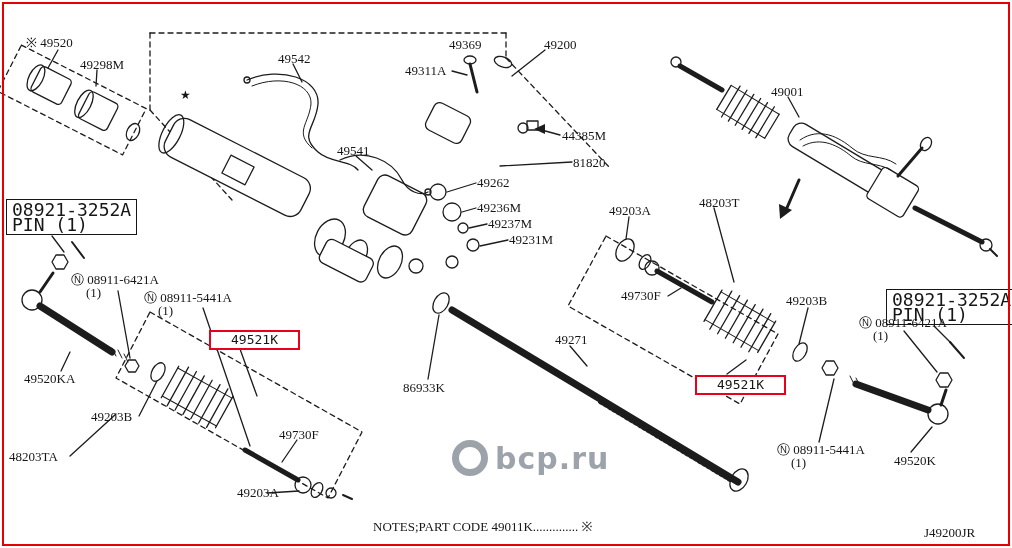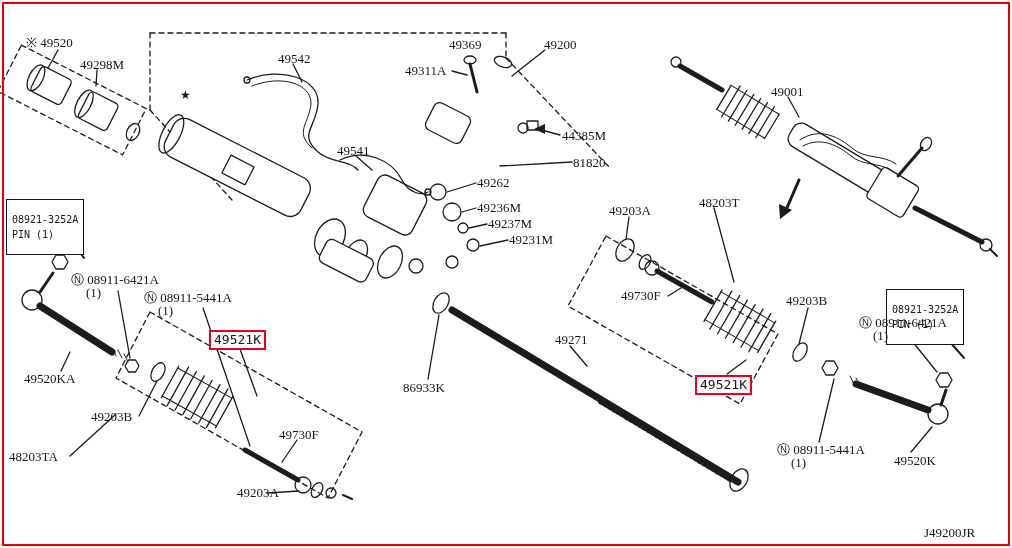--- a/index.html
+++ b/index.html
@@ -12,23 +12,23 @@
   .art .t{stroke-width:1;}
   .art .w2{stroke-width:2;}
   .art .w3{stroke-width:3;}
   .art .w5{stroke-width:5;}
   .art .w7{stroke-width:7;}
   .art .f{fill:#1c1c1c;stroke:none;}
   .art .wf{fill:#ffffff;}
   .art .teeth{stroke-dasharray:2.5 2.5;stroke-width:4;}
   .lb{position:absolute;font-size:13px;line-height:14px;white-space:nowrap;font-family:Liberation Serif, serif;}
   .sm{font-size:12px;}
-  .pin-box{position:absolute;border:1.5px solid #161616;padding:12px 5px;font-size:10px;
+  .pin-box{position:absolute;border:1.5px solid #161616;padding:2px 5px;font-size:18px;
            line-height:15px;background:#fff;white-space:nowrap;}
-  .hl{position:absolute;border:2px solid #e8001c;padding:1px 3px;font-size:13px;
+  .hl{position:absolute;border:2px solid #e8001c;padding:1px 20px;font-size:13px;
       line-height:14px;background:#fff;white-space:nowrap;}
   .wm{position:absolute;display:flex;align-items:center;gap:7px;color:#8d949d;opacity:.85;}
   .wm .ring{width:22px;height:22px;border:7px solid #8d949d;border-radius:50%;}
   .wm .txt{font-family:"DejaVu Sans",sans-serif;font-size:30px;font-weight:bold;letter-spacing:1px;}
 </style>
 </head>
 <body>
 
 <div id="stage">
 
@@ -260,17 +260,22 @@
   <div class="pin-box" style="left:886px;top:289px">
     <div>08921-3252A</div>
     <div>PIN (1)</div>
   </div>
   <div class="lb" style="left:859px;top:316px">Ⓝ 08911-6421A</div>
   <div class="lb" style="left:873px;top:329px">(1)</div>
   <div class="lb" style="left:777px;top:443px">Ⓝ 08911-5441A</div>
   <div class="lb" style="left:791px;top:456px">(1)</div>
   <div class="lb" style="left:894px;top:454px">49520K</div>
 
+  <div class="lb" style="left:373px;top:520px">NOTES;PART CODE 49011K.............. ※</div>
   <div class="lb" style="left:924px;top:526px">J49200JR</div>
 
+  <div class="wm" style="left:452px;top:440px">
+    <span class="ring"></span>
+    <span class="txt">bcp.ru</span>
+  </div>
 
   <div class="frame"></div>
 </div>
 
 </body></html>

